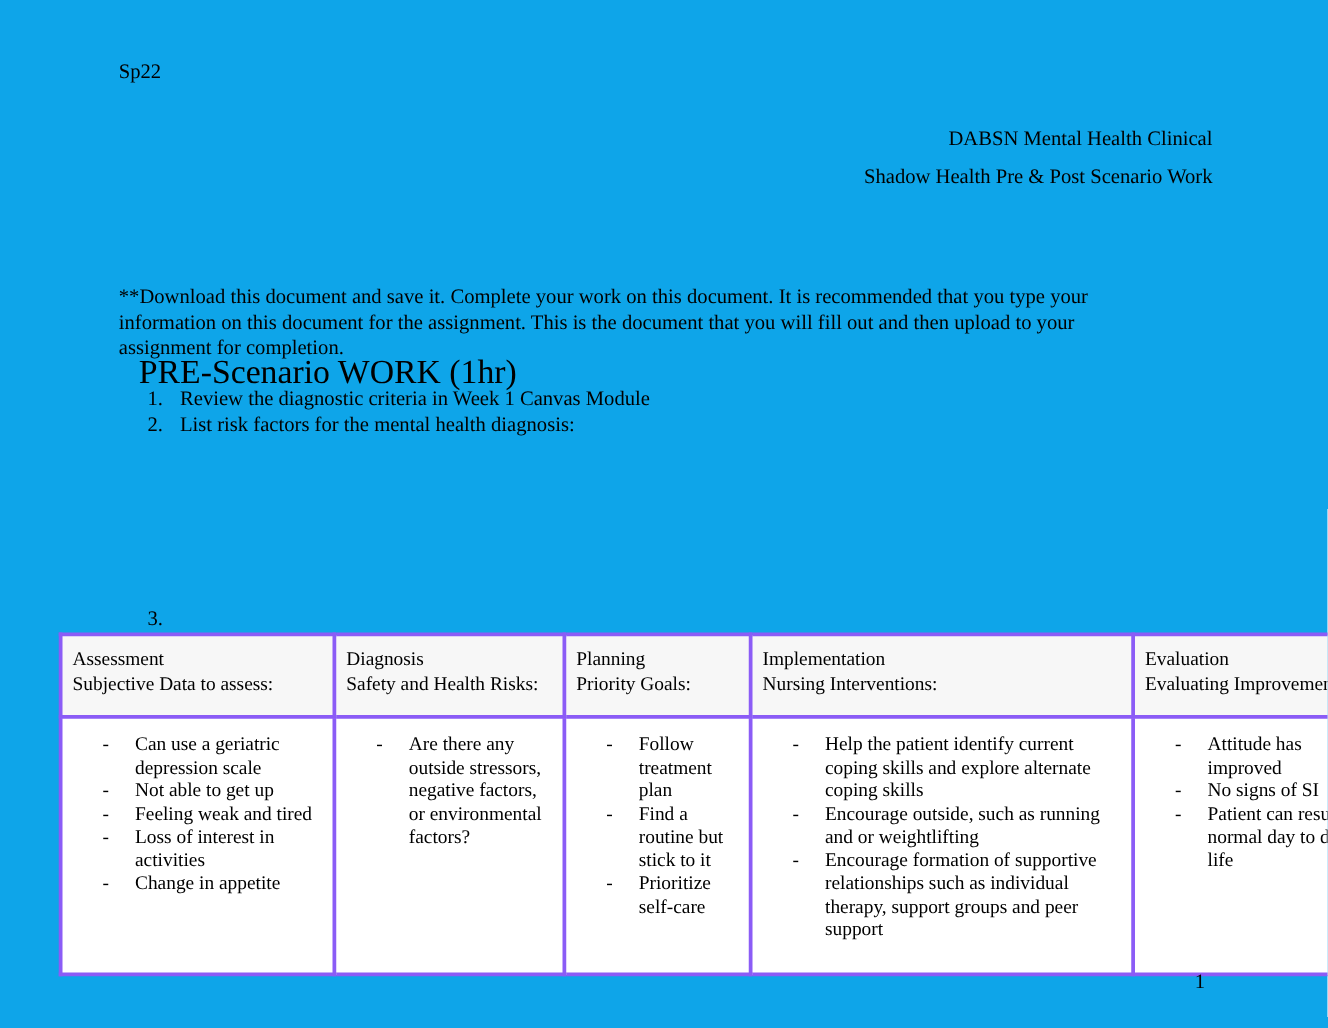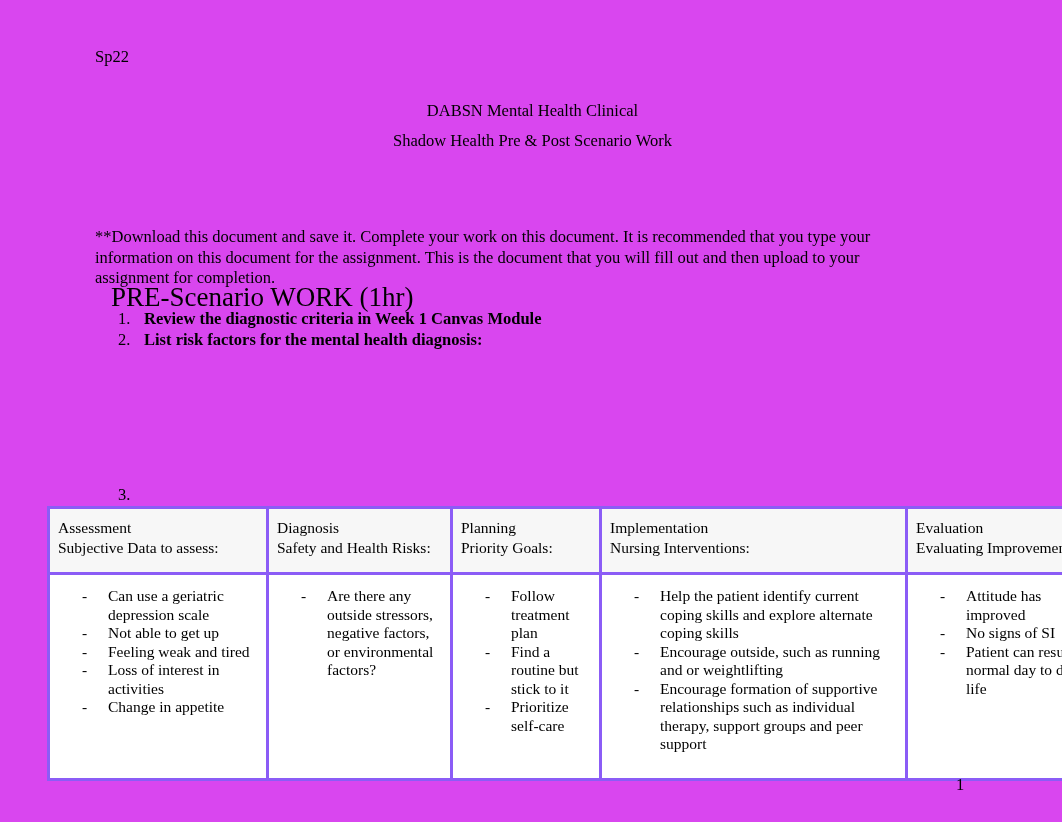--- a/index.html
+++ b/index.html
@@ -11,21 +11,21 @@
     width: 1062px;
     height: 822px;
     position: relative;
     font-family: "Liberation Serif", "DejaVu Serif", serif;
     color: #000000;
     overflow: hidden;
   }
   .page {
     position: absolute;
     inset: 0;
-    background: #d946ef;
+    background: #0ea5e9;
   }
 
   
   .doc-header {
     position: absolute;
     left: 95px;
     top: 47px;
     font-size: 16.5px;
     line-height: 20px;
   }
@@ -34,20 +34,21 @@
   .title-block {
     position: absolute;
     left: 95px;
     top: 96px;
     width: 875px;
     text-align: center;
     font-size: 16.5px;
   }
   .title-block .tline {
     line-height: 30px;
+    text-align: right;
   }
 
   
   .instructions {
     position: absolute;
     left: 95px;
     top: 187px;
     width: 828px;
     font-size: 16.5px;
     line-height: 20.5px;
@@ -81,21 +82,20 @@
   }
   .numbered-list .nl-num {
     width: 32px;
     flex: 0 0 32px;
     text-align: left;
     padding-left: 6px;
     box-sizing: border-box;
   }
   .numbered-list .nl-text {
     flex: 1 1 auto;
-    font-weight: bold;
   }
   .list-item-3 {
     position: absolute;
     left: 112px;
     top: 485px;
     width: 700px;
     font-size: 16.5px;
     line-height: 20.5px;
     display: flex;
     align-items: flex-start;

